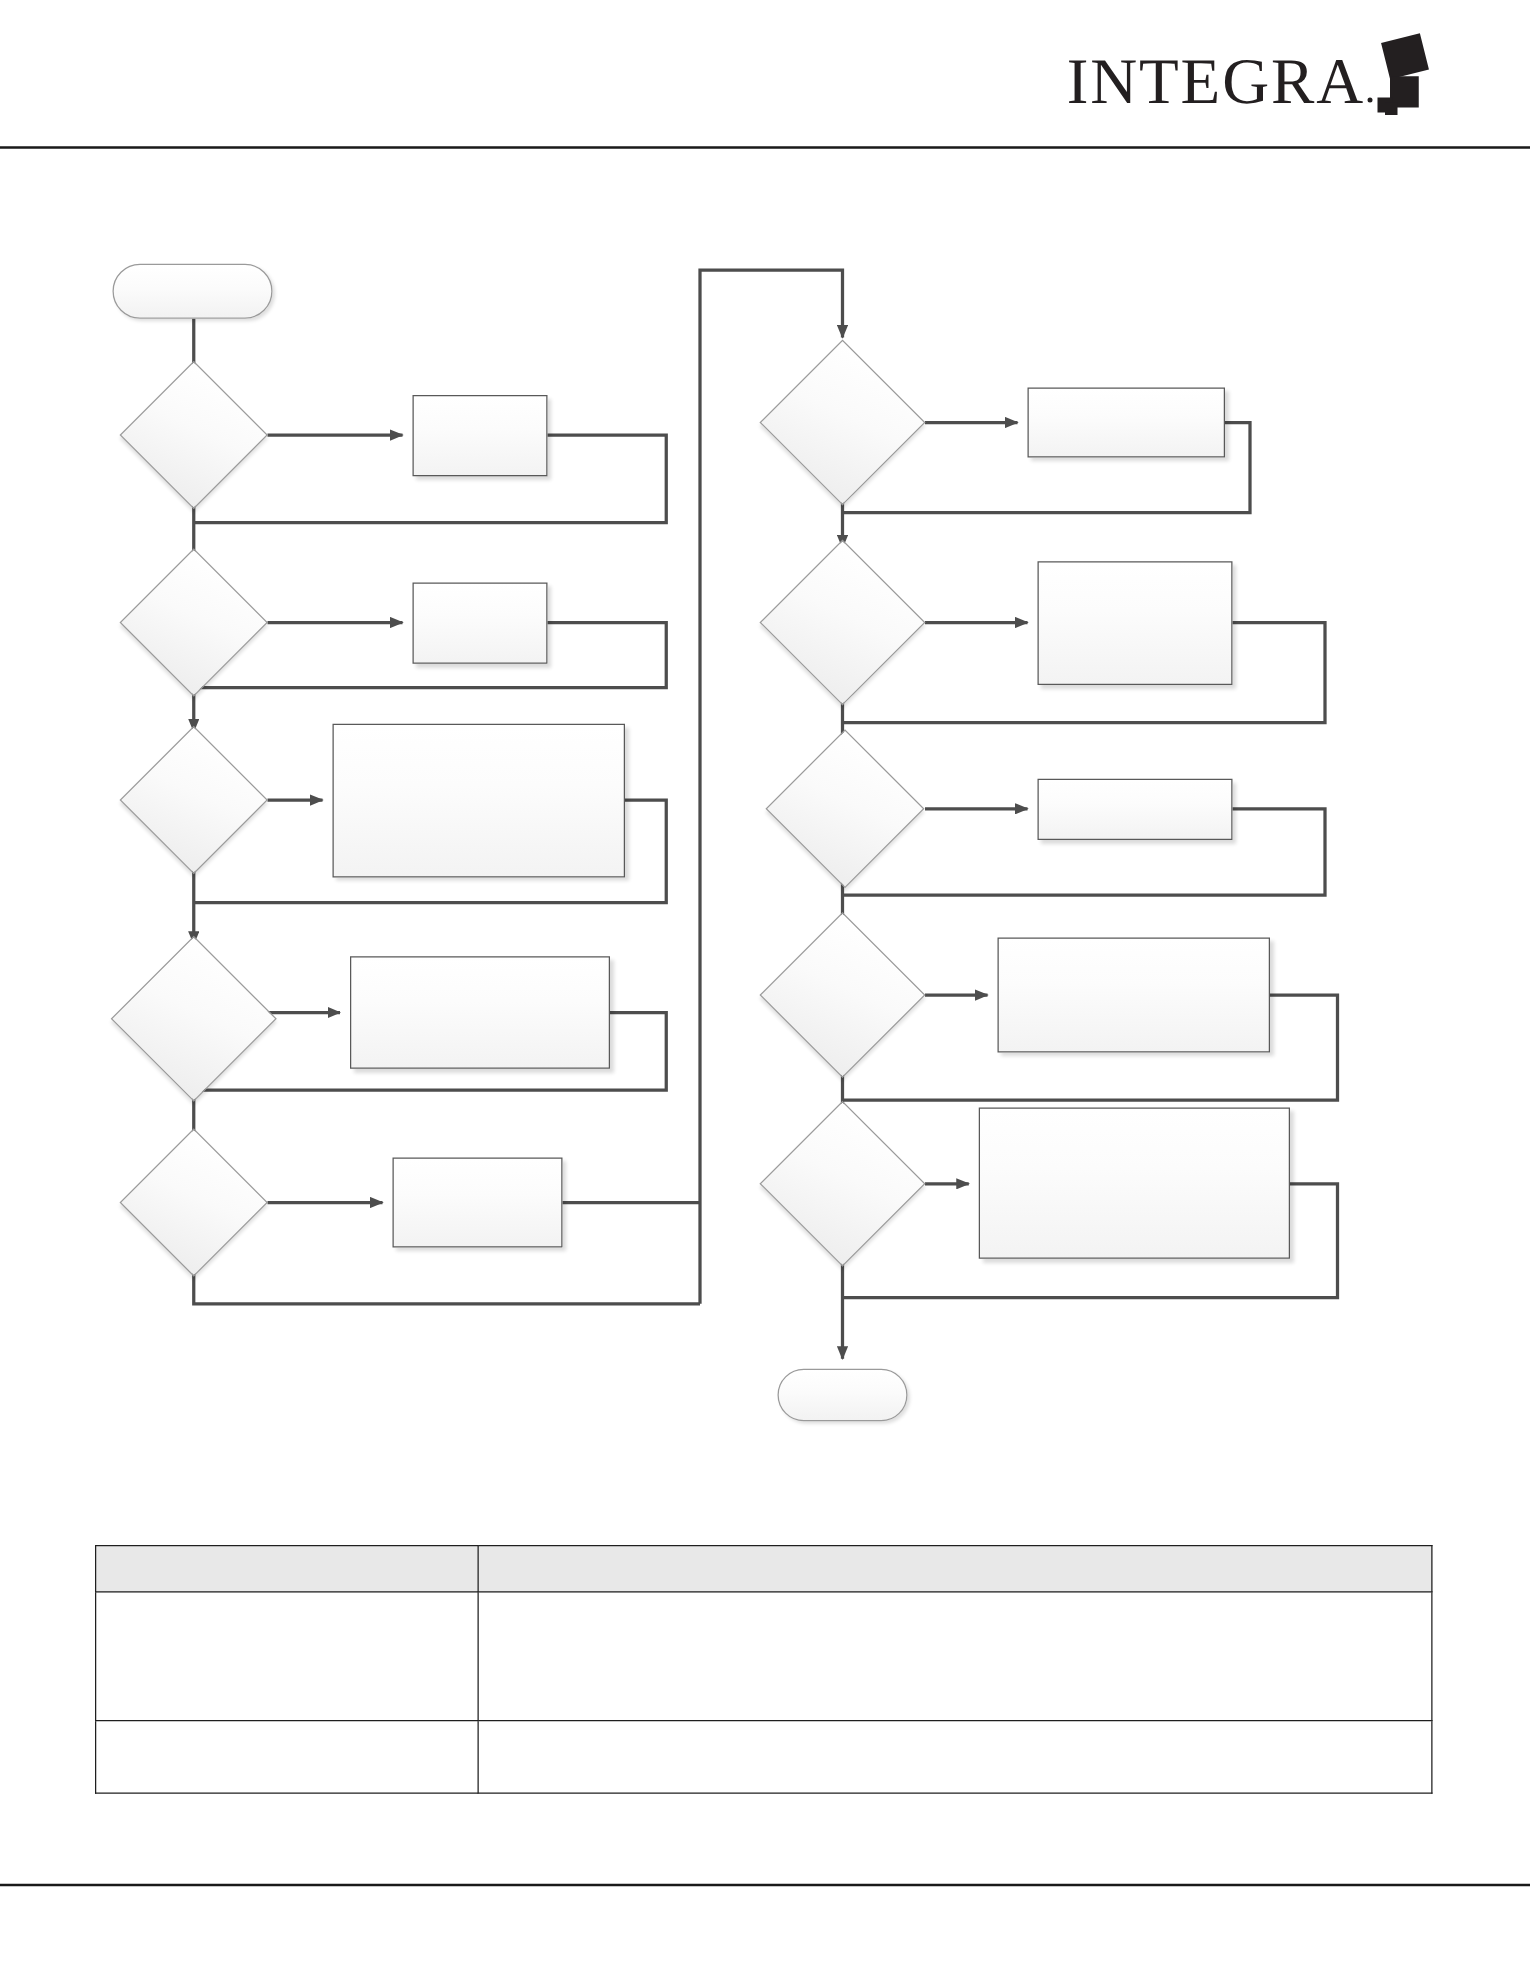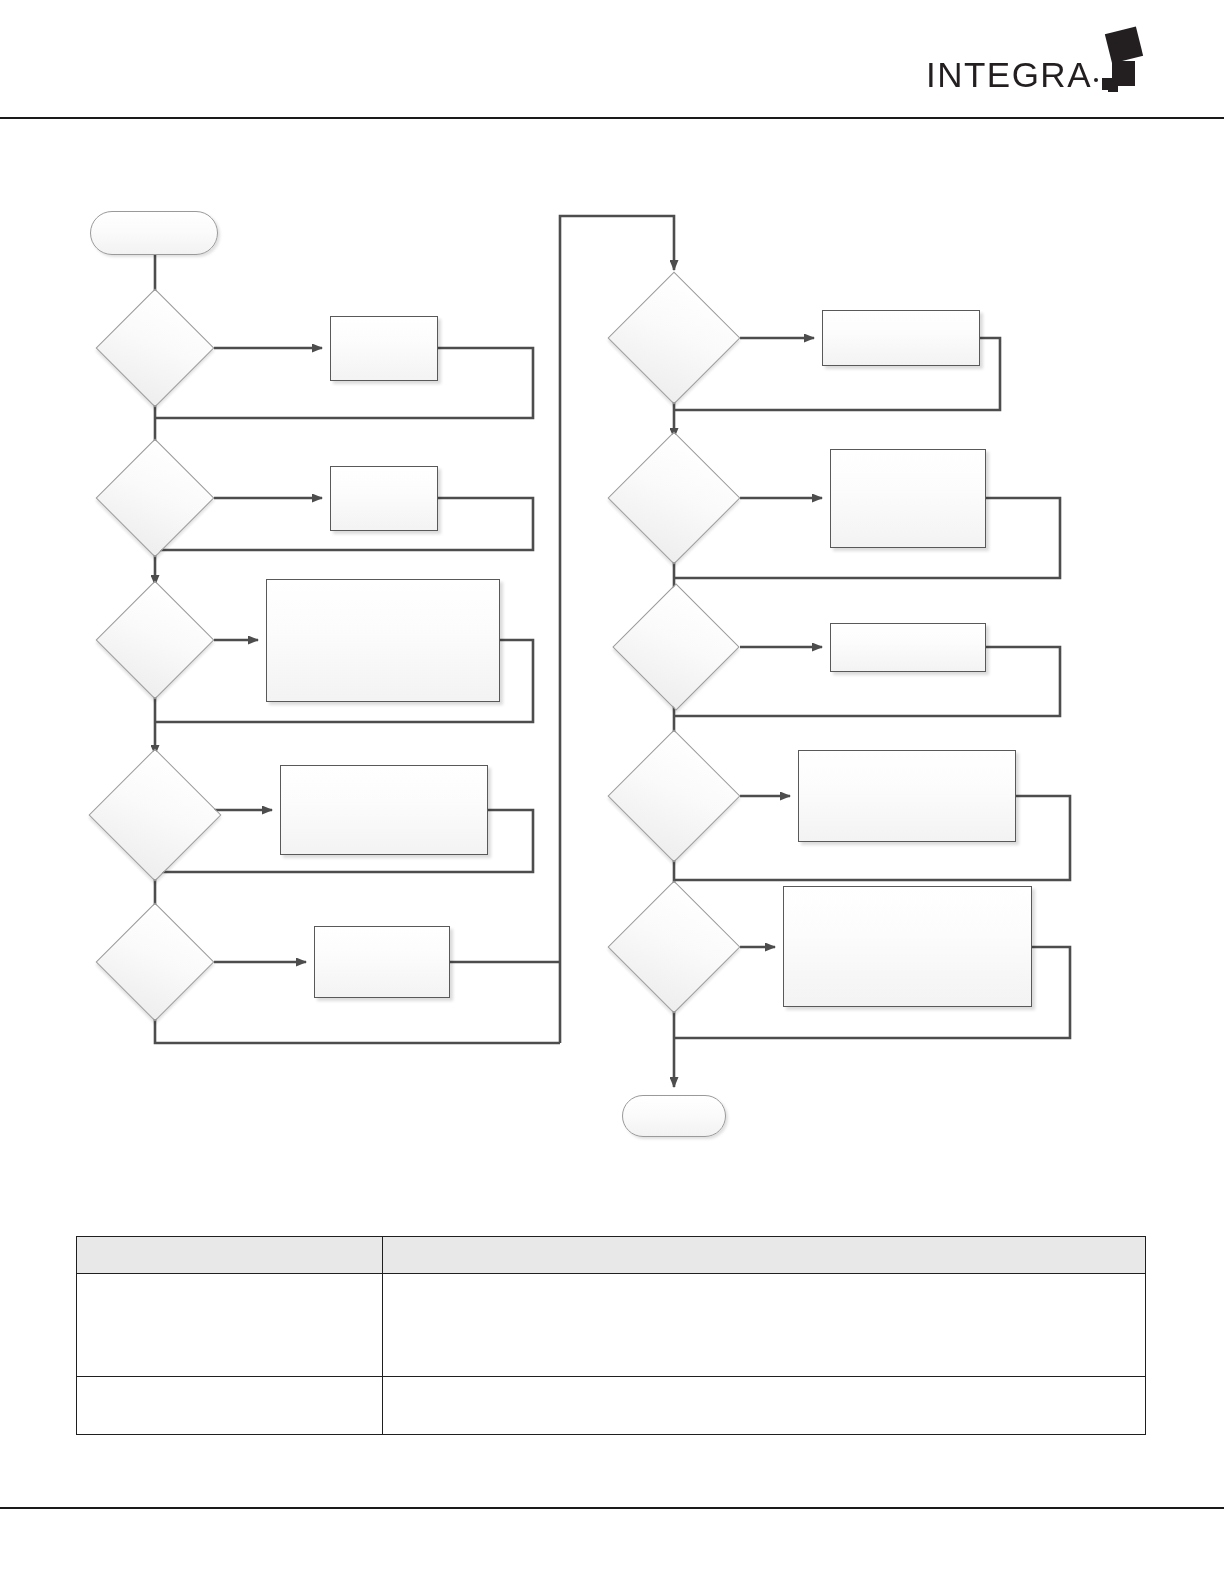--- a/index.html
+++ b/index.html
@@ -10,22 +10,22 @@
     color:#1a1a1a;
   }
 
   
   #page-header{position:absolute;left:0;top:0;width:1224px;height:118px;}
   #brand-logo{
     position:absolute;right:78px;top:30px;
     display:flex;align-items:flex-end;height:62px;
   }
   #brand-wordmark{
-    font-family:Liberation Sans, sans-serif;
-    font-size:35px;letter-spacing:1.5px;color:#231f20;
+    font-family:Liberation Serif, serif;
+    font-size:52px;letter-spacing:1.5px;color:#231f20;
     line-height:1;font-weight:400;
   }
   #brand-mark{position:relative;width:52px;height:62px;margin-left:2px;}
   #brand-mark i{position:absolute;background:#231f20;display:block;}
   .bm-big{width:32px;height:30px;left:14px;top:0px;transform:rotate(-14deg);}
   .bm-mid{width:23px;height:25px;left:18px;top:31px;}
   .bm-sm{width:12px;height:12px;left:8px;top:48px;}
   .bm-xs{width:10px;height:10px;left:14px;top:52px;}
   .bm-dot{width:4px;height:4px;left:0px;top:48px;border-radius:50%;}
 

